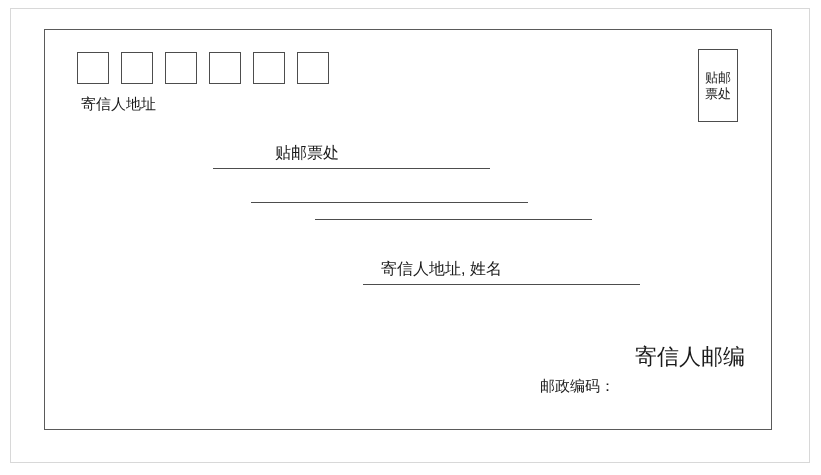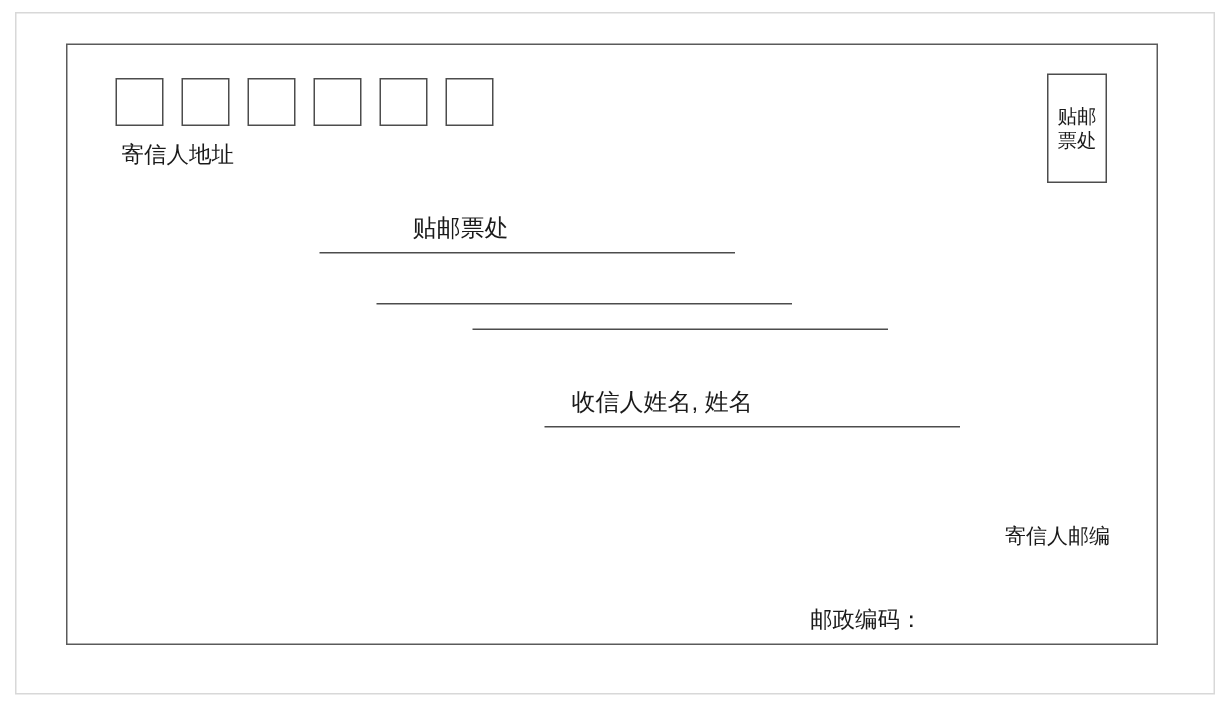--- a/index.html
+++ b/index.html
@@ -115,34 +115,32 @@
   #recipient-name-line .wl-rule { width: 277px; margin-top: 4px; }
 
   #sender-address-line { left: 318px; top: 228px; }
   #sender-address-line .wl-text { padding-left: 18px; }
   #sender-address-line .wl-rule { width: 277px; margin-top: 4px; }
 
   #sender-postcode-label {
     position: absolute;
     left: 590px;
     top: 316px;
-    font-size: 14px;
+    font-size: 22px;
     line-height: 22px;
     white-space: nowrap;
-    margin-left: 35px;
   }
 
   #postal-code-label {
     position: absolute;
     left: 495px;
     top: 346px;
     font-size: 15px;
     line-height: 20px;
     white-space: nowrap;
-    margin-top: 28px;
   }
 </style>
 </head>
 <body>
 
 <div id="figure">
 
   <div id="envelope">
 
     <div id="postcode-boxes">
@@ -167,21 +165,21 @@
 
     <div class="write-line" id="blank-line">
       <span class="wl-rule"></span>
     </div>
 
     <div class="write-line" id="recipient-name-line">
       <span class="wl-rule"></span>
     </div>
 
     <div class="write-line" id="sender-address-line">
-      <span class="wl-text">收信人姓名, 姓名</span>
+      <span class="wl-text">寄信人地址, 姓名</span>
       <span class="wl-rule"></span>
     </div>
 
     <div id="sender-postcode-label">寄信人邮编</div>
 
     <div id="postal-code-label">邮政编码：</div>
 
   </div>
 </div>
 

